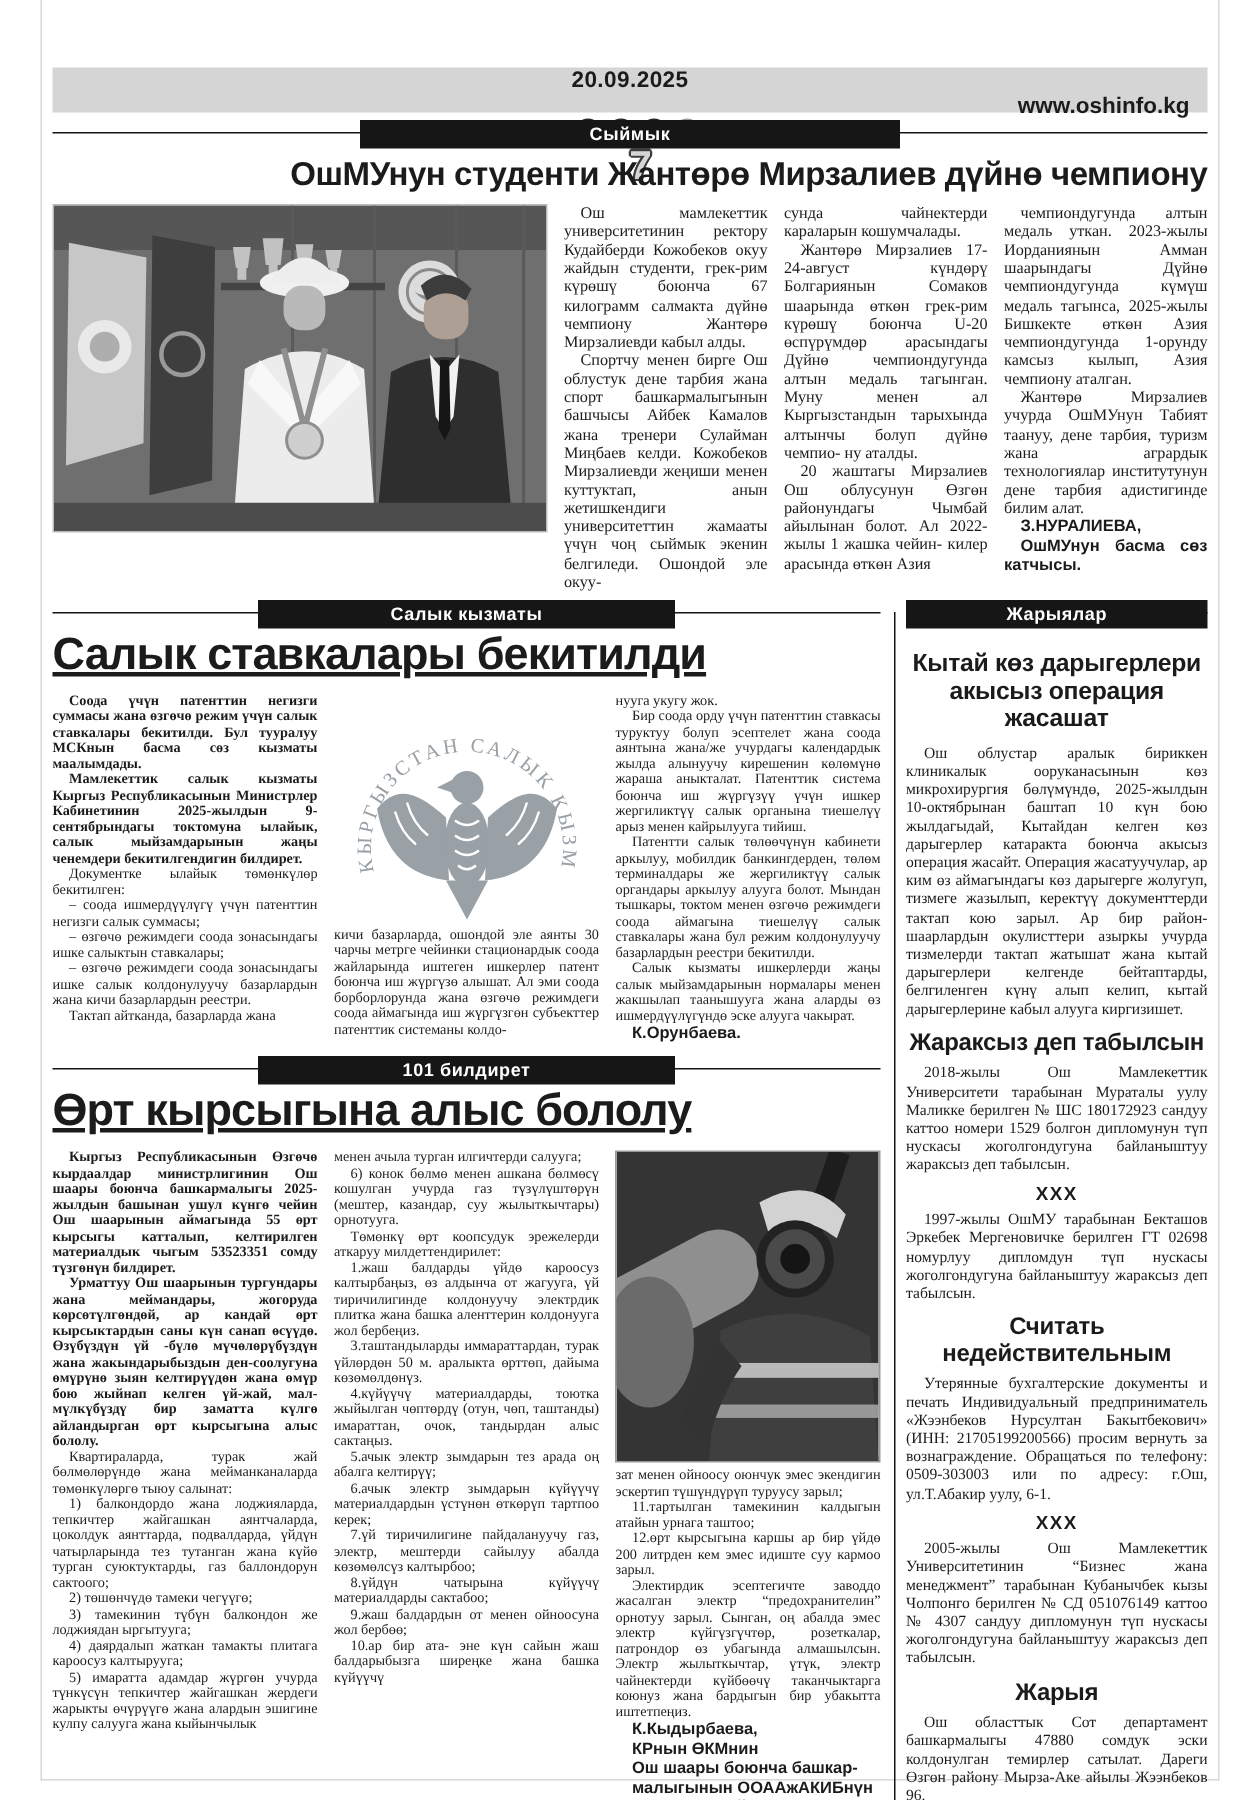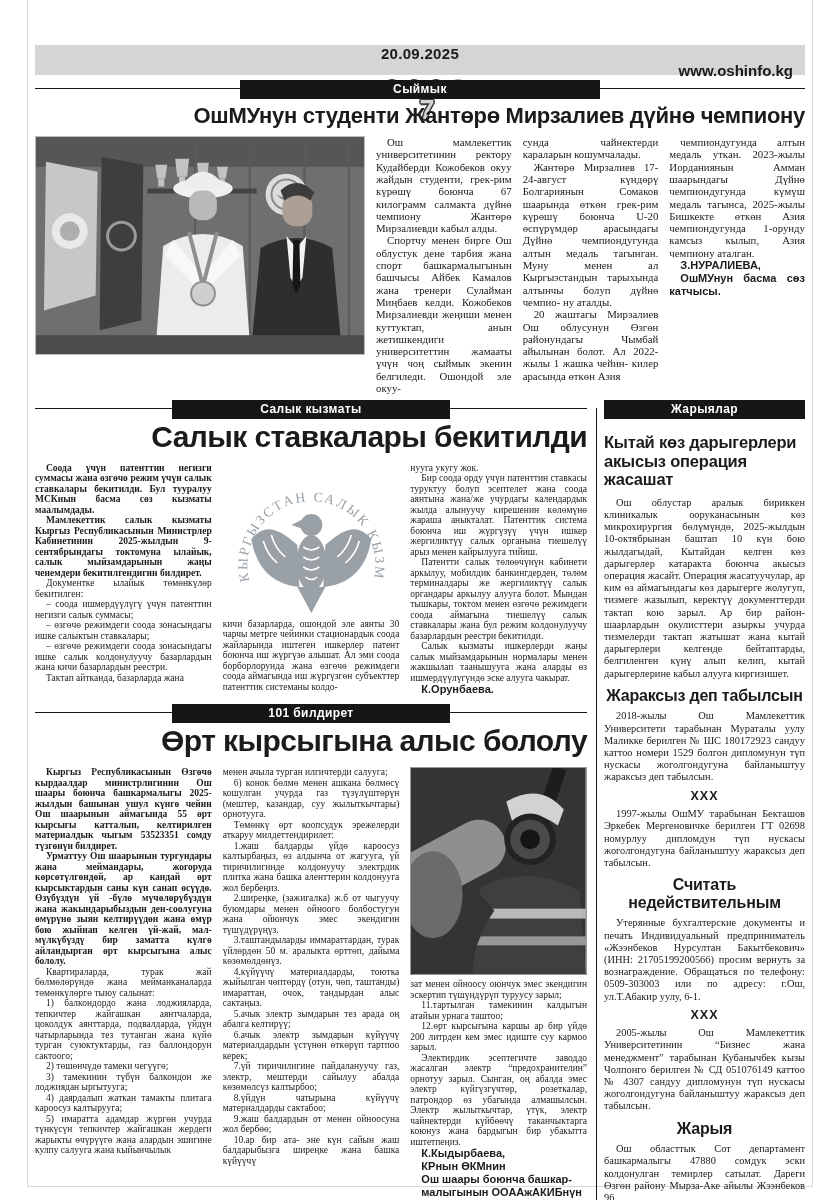--- a/index.html
+++ b/index.html
@@ -28,21 +28,21 @@
   .tag  { position:absolute; top:-9px; left:50%; transform:translateX(-50%);
           background:#161616; color:#fff; font:bold 12px/14px "Liberation Sans", sans-serif;
           letter-spacing:.4px; padding:2px 0 3px; text-align:center; }
   .tag.w360{ width:360px; } .tag.w250{ width:278px; }
   .tag.full{ left:0; right:0; transform:none; width:auto; }
 
   h1,h2 { margin:0; }
   .head-sport { font:bold 22px/1.05 "Liberation Sans", sans-serif; letter-spacing:-.3px;
                 text-align:right; margin:15px 0 9px; }
   .head-big   { font:bold 30px/1.02 "Liberation Sans", sans-serif; letter-spacing:-.6px;
-                text-align:right; margin:13px 0 9px; }
+                text-align:left; margin:13px 0 9px;text-decoration:underline; }
 
   
   .row { display:flex; gap:11px; }
   .col { flex:1; min-width:0; }
   .txt p, .body-p { margin:0; text-indent:11px; text-align:justify; }
   .sport-txt { font-size:10.8px; line-height:12.3px; }
   .small-txt { font-size:9.5px;  line-height:10.5px; }
   .bold { font-weight:bold; }
   .sig { text-align:right; text-indent:0; font:bold 11px/13px "Liberation Sans", sans-serif; margin-top:3px; }
 
@@ -58,21 +58,21 @@
 
   .sec-tax .row, .sec-fire .row { margin-top:10px;justify-content:space-between; }
   .sec-fire { margin-top:16px; }
   .emblem-svg { width:100%; height:152px; display:block; margin-bottom:4px; }
   .photo-fire { width:100%; height:208px; display:block; border:1px solid #999; margin-bottom:4px; }
 
   
   .ann { font-size:10.4px; line-height:12.2px; }
   .ann-list { padding-top:16px; }
   .ann-para { margin:0 0 2px; text-indent:12px; text-align:justify; }
-  .ann-head { font:bold 16.5px/1.12 "Liberation Sans", sans-serif; 
+  .ann-head { font:bold 16.5px/1.12 "Liberation Sans", sans-serif; text-align:center;
               margin:8px 0 8px; text-indent:0; letter-spacing:-.2px; }
   .ann-head2{ font:bold 16px/1.1 "Liberation Sans", sans-serif; text-align:center;
               margin:7px 0 6px; text-indent:0; letter-spacing:-.2px; }
   .ann-xxx  { font:bold 12.5px/1 "Liberation Sans", sans-serif; text-align:center;
               margin:6px 0; text-indent:0; letter-spacing:1px; }
 </style>
 </head>
 <body>
 
 <div class="page">
@@ -165,20 +165,21 @@
             <p class="body-p">Ош мамлекеттик университетинин ректору Кудайберди Кожобеков окуу жайдын студенти, грек-рим күрөшү боюнча 67 килограмм салмакта дүйнө чемпиону Жантөрө Мирзалиевди кабыл алды.</p>
             <p class="body-p">Спортчу менен бирге Ош облустук дене тарбия жана спорт башкармалыгынын башчысы Айбек Камалов жана тренери Сулайман Миңбаев келди. Кожобеков Мирзалиевди жеңиши менен куттуктап, анын жетишкендиги университеттин жамааты үчүн чоң сыймык экенин белгиледи. Ошондой эле окуу-</p>
           </div>
         <div class="col txt sport-txt">
             <p class="body-p" style="text-indent: 0px;">сунда чайнектерди караларын кошумчалады.</p>
             <p class="body-p">Жантөрө Мирзалиев 17-24-август күндөрү Болгариянын Сомаков шаарында өткөн грек-рим күрөшү боюнча U-20 өспүрүмдөр арасындагы Дүйнө чемпиондугунда алтын медаль тагынган. Муну менен ал Кыргызстандын тарыхында алтынчы болуп дүйнө чемпио- ну аталды.</p>
             <p class="body-p">20 жаштагы Мирзалиев Ош облусунун Өзгөн районундагы Чымбай айылынан болот. Ал 2022-жылы 1 жашка чейин- килер арасында өткөн Азия</p>
           </div>
         <div class="col txt sport-txt">
             <p class="body-p">чемпиондугунда алтын медаль уткан. 2023-жылы Иорданиянын Амман шаарындагы Дүйнө чемпиондугунда күмүш медаль тагынса, 2025-жылы Бишкекте өткөн Азия чемпиондугунда 1-орунду камсыз кылып, Азия чемпиону аталган.</p>
+            <p class="body-p">Жантөрө Мирзалиев учурда ОшМУнун Табият таануу, дене тарбия, туризм жана агрардык технологиялар институтунун дене тарбия адистигинде билим алат.</p>
             <p class="sig">З.НУРАЛИЕВА,</p>
             <p class="sig">ОшМУнун басма сөз катчысы.</p>
           </div>
       </div>
     </section>
 
     <div class="main">
       <div class="left">
 
         <section class="sec-tax">
@@ -246,21 +247,20 @@
                 <p class="body-p">2) төшөнчүдө тамеки чегүүгө;</p>
                 <p class="body-p">3) тамекинин түбүн балкондон же лоджиядан ыргытууга;</p>
                 <p class="body-p">4) даярдалып жаткан тамакты плитага кароосуз калтырууга;</p>
                 <p class="body-p">5) имаратта адамдар жүргөн учурда түнкүсүн тепкичтер жайгашкан жердеги жарыкты өчүрүүгө жана алардын эшигине кулпу салууга жана кыйынчылык</p>
               </div>
             <div class="col txt small-txt">
                 <p class="body-p" style="text-indent: 0px;">менен ачыла турган илгичтерди салууга;</p>
                 <p class="body-p">6) конок бөлмө менен ашкана бөлмөсү кошулган учурда газ түзүлүштөрүн (мештер, казандар, суу жылыткычтары) орнотууга.</p>
                 <p class="body-p">Төмөнкү өрт коопсудук эрежелерди аткаруу милдеттендирилет:</p>
                 <p class="body-p">1.жаш балдарды үйдө кароосуз калтырбаңыз, өз алдынча от жагууга, үй тиричилигинде колдонуучу электрдик плитка жана башка аленттерин колдонууга жол бербеңиз.</p>
-                <p class="body-p">2.ширеңке, (зажигалка) ж.б от чыгуучу буюмдары менен ойноого болбостугун жана ойюнчук эмес экендигин түшүдүрүңүз.</p>
                 <p class="body-p">3.таштандыларды иммараттардан, турак үйлөрдөн 50 м. аралыкта өрттөп, дайыма көзөмөлдөнүз.</p>
                 <p class="body-p">4.күйүүчү материалдарды, тоютка жыйылган чөптөрдү (отун, чөп, таштанды) имараттан, очок, тандырдан алыс сактаңыз.</p>
                 <p class="body-p">5.ачык электр зымдарын тез арада оң абалга келтирүү;</p>
                 <p class="body-p">6.ачык электр зымдарын күйүүчү материалдардын үстүнөн өткөрүп тартпоо керек;</p>
                 <p class="body-p">7.үй тиричилигине пайдалануучу газ, электр, мештерди сайылуу абалда көзөмөлсүз калтырбоо;</p>
                 <p class="body-p">8.үйдүн чатырына күйүүчү материалдарды сактабоо;</p>
                 <p class="body-p">9.жаш балдардын от менен ойноосуна жол бербөө;</p>
                 <p class="body-p">10.ар бир ата- эне күн сайын жаш балдарыбызга ширеңке жана башка күйүүчү</p>
               </div>
             <div class="col">

